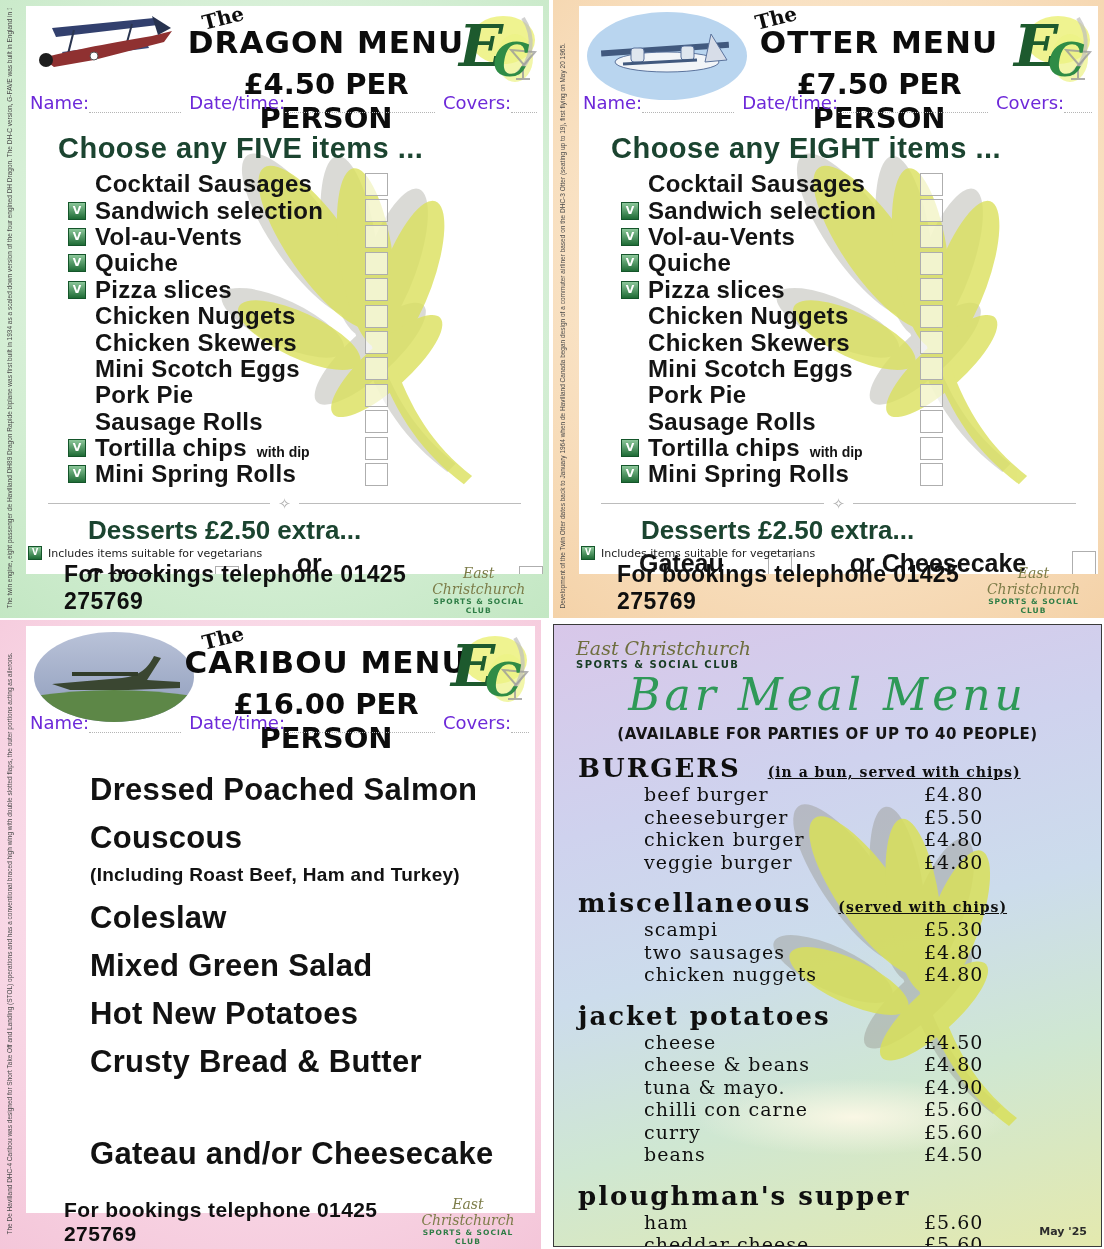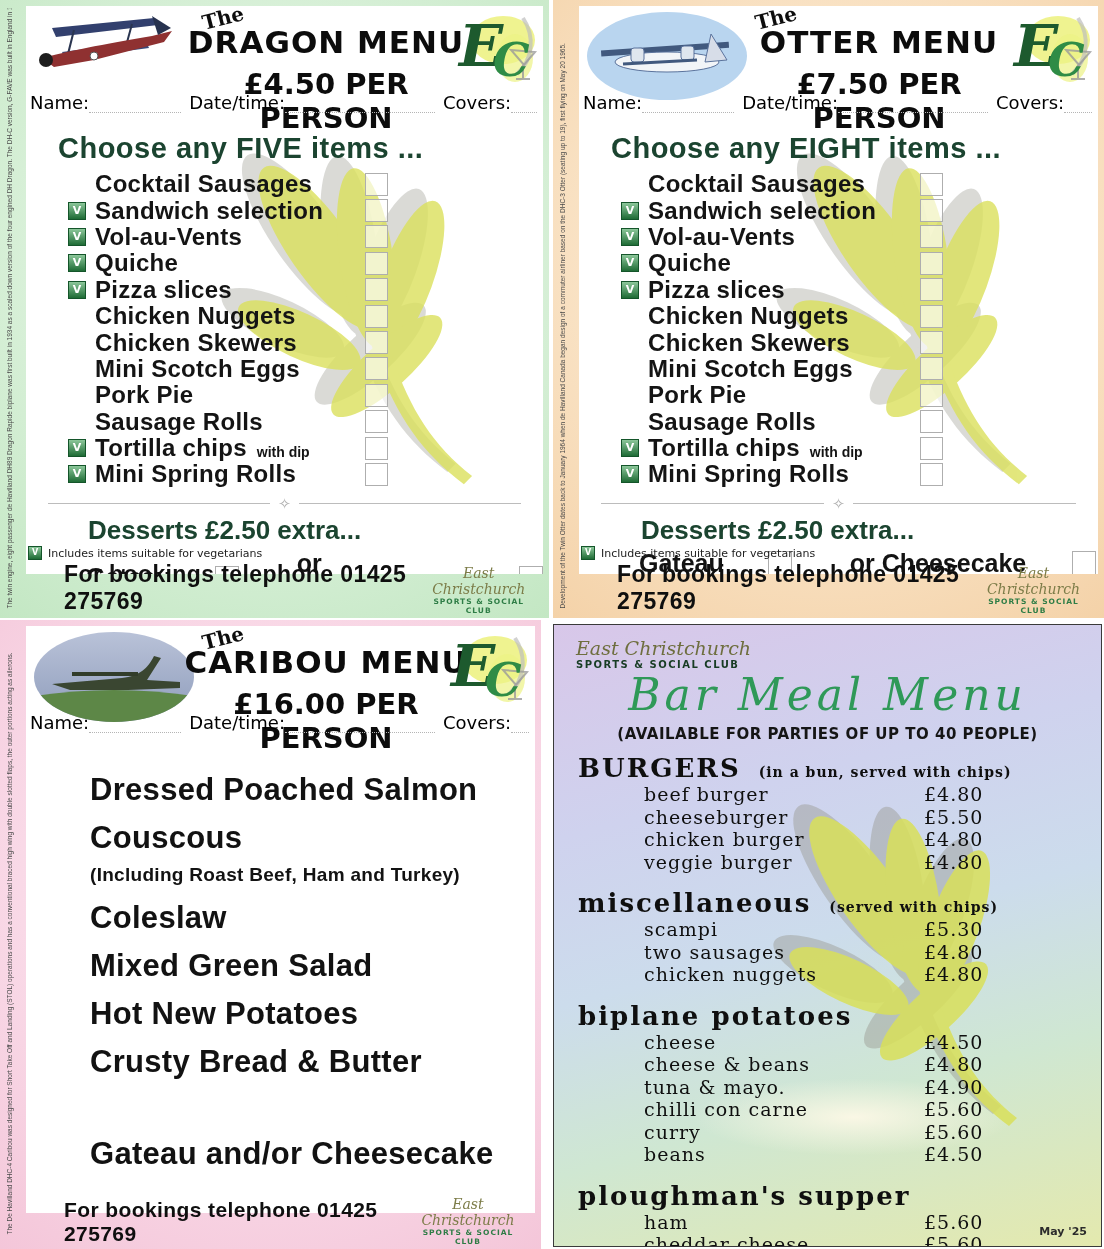--- a/index.html
+++ b/index.html
@@ -28,21 +28,21 @@
   .header{position:relative;height:118px;}
   .plane{position:absolute;left:8px;top:6px;}
   .oval{border-radius:50%;overflow:hidden;display:block;}
   .tblock{position:absolute;left:150px;top:2px;width:300px;text-align:center;}
   .the{position:absolute;left:26px;top:-2px;transform:rotate(-14deg);
        font:bold 20px "DejaVu Serif",serif;color:#0d0d0d;}
   .mtitle{margin-top:16px;font:900 31px "DejaVu Sans",sans-serif;letter-spacing:1px;color:#0c0c0c;}
   .mprice{margin-top:7px;font:900 29px "DejaVu Sans",sans-serif;color:#0c0c0c;}
   .eclogo{position:absolute;right:2px;top:0;width:84px;height:86px;}
   .fields{position:absolute;left:4px;right:6px;top:86px;display:flex;align-items:flex-end;
-          font:18px "DejaVu Sans",sans-serif;color:#000000;}
+          font:18px "DejaVu Sans",sans-serif;color:#6d28d9;}
   .fline{border-bottom:1px dotted #b5b5b5;height:18px;}
   .fl-name{width:92px;margin-right:8px;}
   .fl-date{width:150px;margin-right:8px;}
   .fl-cov{flex:1;}
   .flabel{flex:none;}
   .choose{font:bold 29px "Liberation Sans",sans-serif;color:#1b4430;margin:8px 8px 6px 32px;letter-spacing:.5px;}
   .items{margin-left:42px;margin-right:10px;}
   .mi{display:flex;align-items:center;height:26.4px;}
   .vicon{width:16px;height:16px;flex:none;background:linear-gradient(180deg,#8cc79a,#1e6b35);
          border:1px solid #14552a;color:#fff;font:bold 11px/16px "DejaVu Sans",sans-serif;
@@ -77,21 +77,21 @@
   .barlogo{position:absolute;left:22px;top:12px;line-height:1.1;text-align:left;z-index:2;}
   .barlogo .clubscript{font-size:19px;color:#6e6e3e;}
   .barlogo .clubsub{font-size:10px;color:#173c23;letter-spacing:1.5px;}
   .bartitle{position:absolute;left:0;right:0;top:44px;text-align:center;z-index:2;
             font:italic 44px "DejaVu Serif",serif;color:#2f9958;letter-spacing:4px;}
   .barsub{position:absolute;left:0;right:0;top:100px;text-align:center;z-index:2;
           font:bold 15px "DejaVu Sans",sans-serif;color:#151515;letter-spacing:.5px;}
   .barbody{position:absolute;left:24px;right:16px;top:128px;z-index:2;}
   .bsec{margin-bottom:15px;}
   .bsech{font:bold 26px "DejaVu Serif",serif;letter-spacing:2px;color:#0f0f0f;}
-  .bsecnote{font:bold 14px "DejaVu Serif",serif;letter-spacing:1px;margin-left:18px;color:#0f0f0f;}
+  .bsecnote{font:bold 14px "DejaVu Serif",serif;letter-spacing:1px;margin-left:27px;color:#0f0f0f;text-decoration:underline;}
   .brow{position:relative;height:22.5px;margin-left:66px;font:19px "DejaVu Serif",serif;
         letter-spacing:1px;color:#0f0f0f;}
   .bprice{position:absolute;left:280px;top:0;}
   .bardate{position:absolute;right:14px;bottom:8px;font:bold 11px "DejaVu Sans",sans-serif;
            color:#2c2c2c;z-index:2;}
   .hiddefs{position:absolute;width:0;height:0;}
 </style>
 </head>
 <body>
 
@@ -491,21 +491,21 @@
         <div class="brow"><span>chicken burger</span><span class="bprice">£4.80</span></div>
         <div class="brow"><span>veggie burger</span><span class="bprice">£4.80</span></div>
       </div>
       <div class="bsec">
         <div class="bsech"><span>miscellaneous</span><span class="bsecnote">(served with chips)</span></div>
         <div class="brow"><span>scampi</span><span class="bprice">£5.30</span></div>
         <div class="brow"><span>two sausages</span><span class="bprice">£4.80</span></div>
         <div class="brow"><span>chicken nuggets</span><span class="bprice">£4.80</span></div>
       </div>
       <div class="bsec">
-        <div class="bsech"><span>biplane potatoes</span></div>
+        <div class="bsech"><span>jacket potatoes</span></div>
         <div class="brow"><span>cheese</span><span class="bprice">£4.50</span></div>
         <div class="brow"><span>cheese &amp; beans</span><span class="bprice">£4.80</span></div>
         <div class="brow"><span>tuna &amp; mayo.</span><span class="bprice">£4.90</span></div>
         <div class="brow"><span>chilli con carne</span><span class="bprice">£5.60</span></div>
         <div class="brow"><span>curry</span><span class="bprice">£5.60</span></div>
         <div class="brow"><span>beans</span><span class="bprice">£4.50</span></div>
       </div>
       <div class="bsec">
         <div class="bsech"><span>ploughman's supper</span></div>
         <div class="brow"><span>ham</span><span class="bprice">£5.60</span></div>

